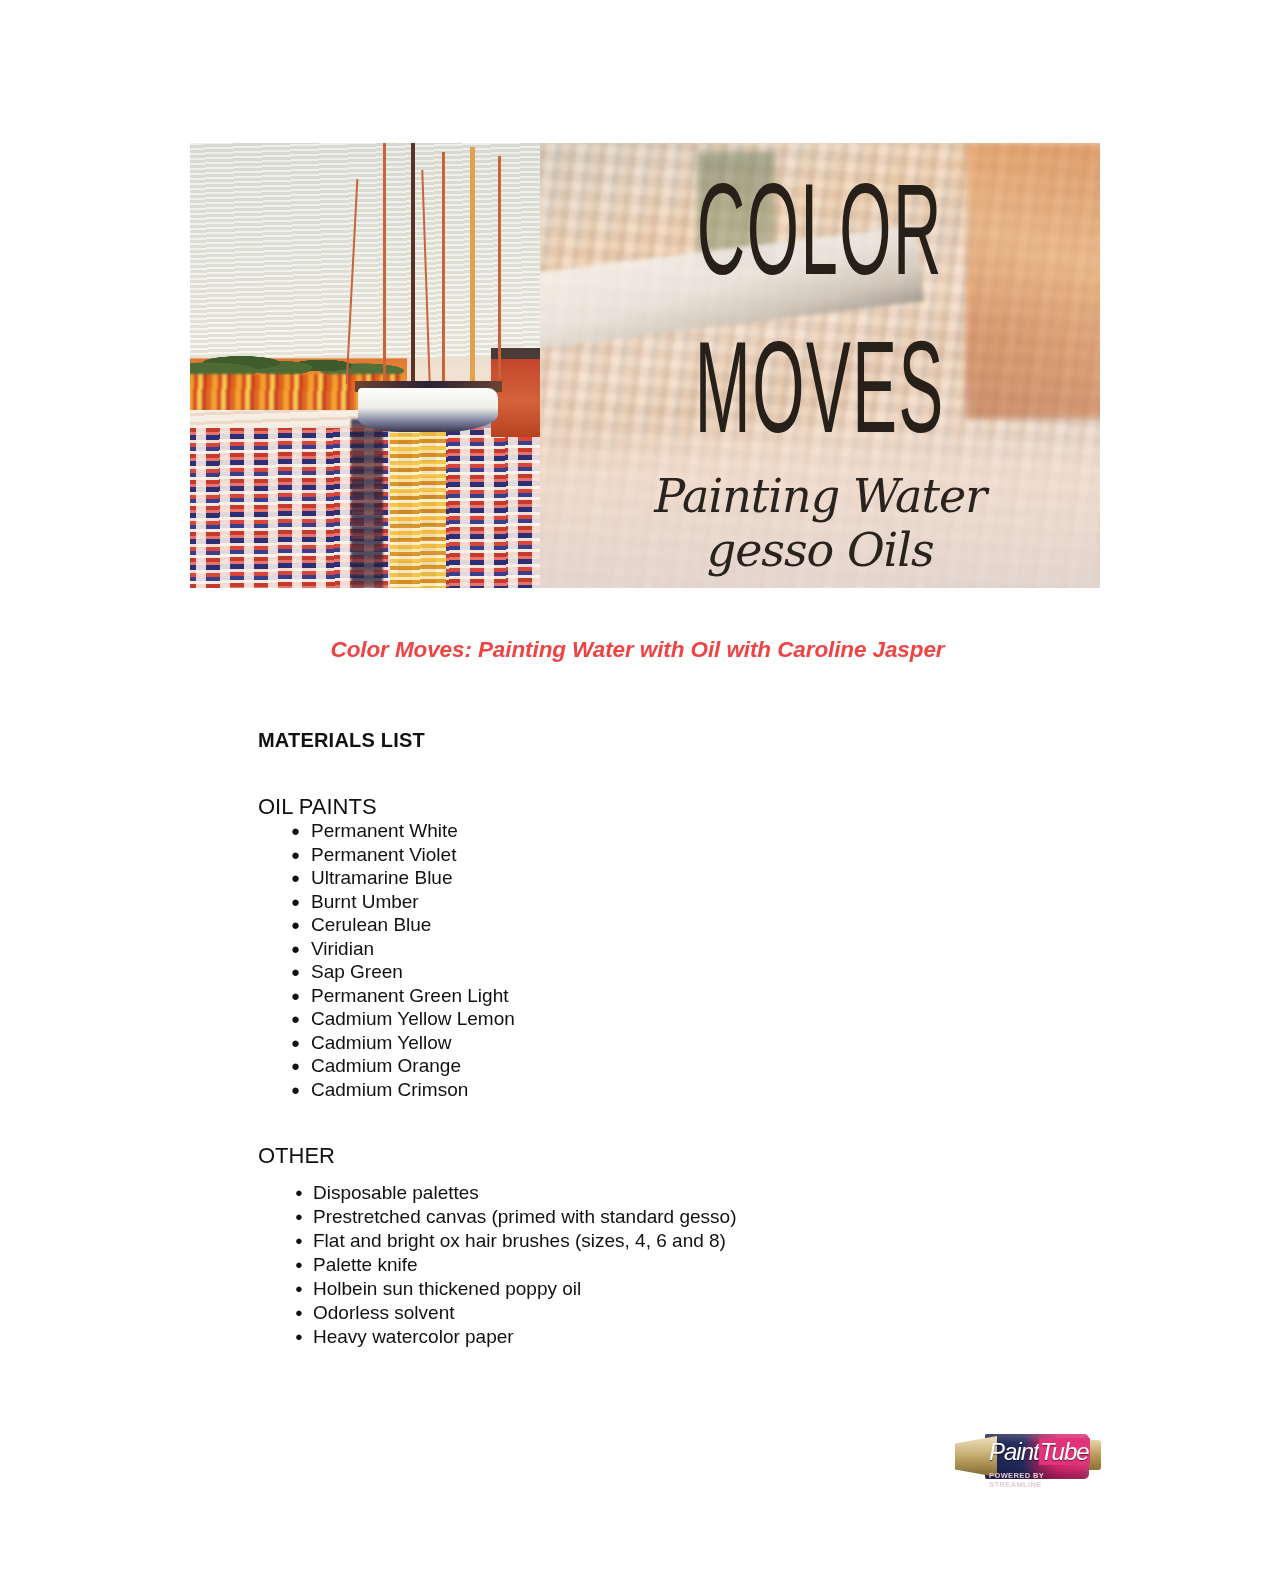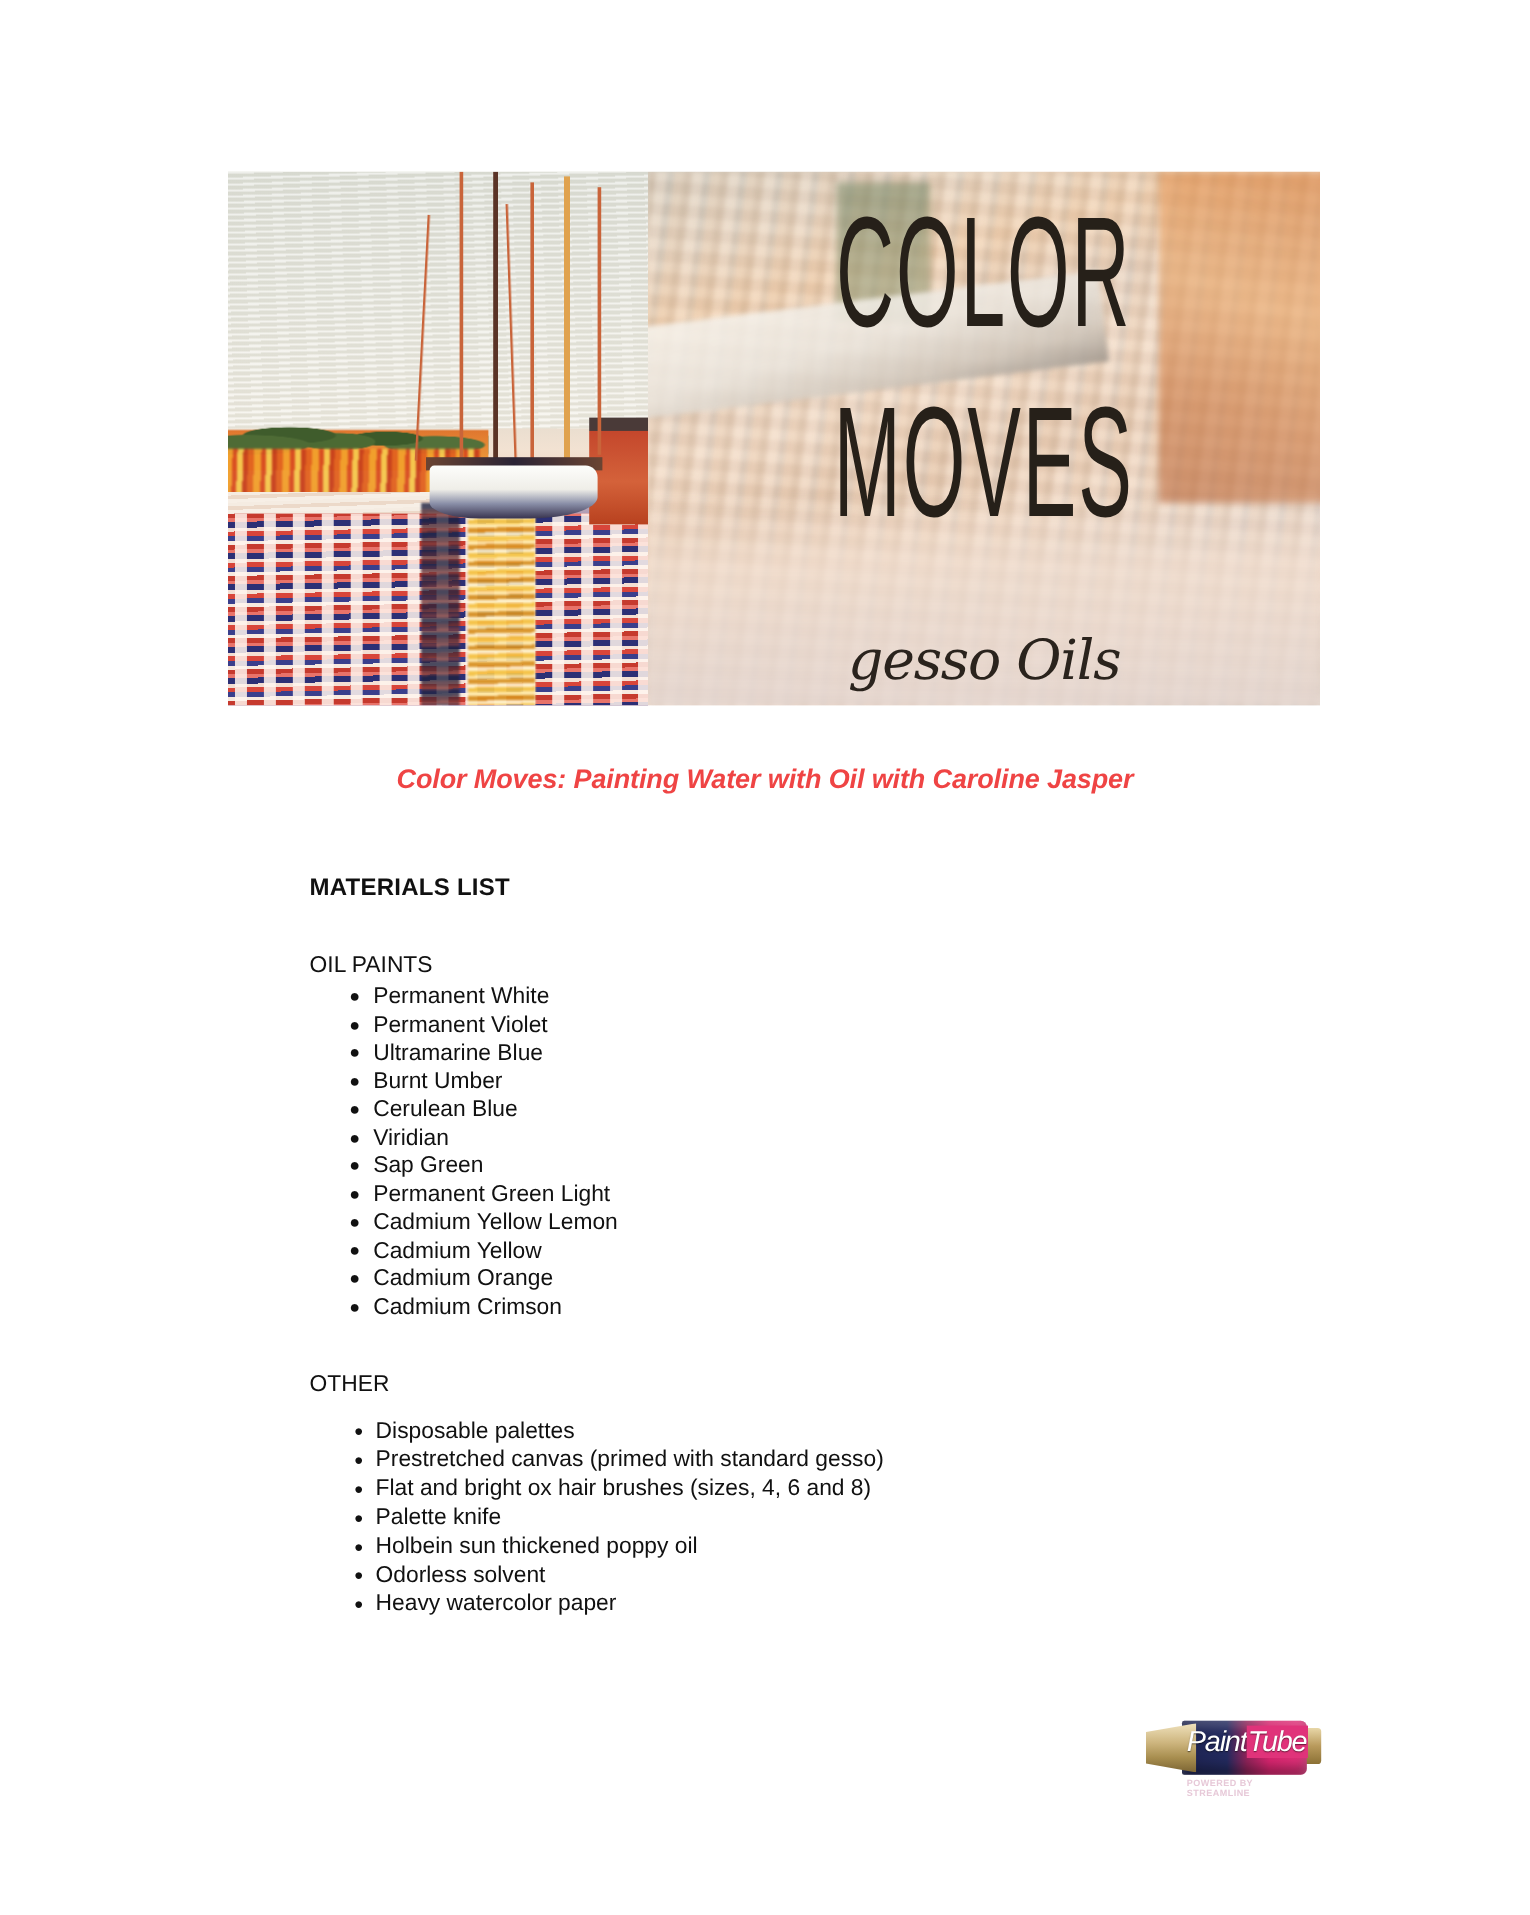--- a/index.html
+++ b/index.html
@@ -263,21 +263,21 @@
     left:258px; top:729px;
     font-size:20px;
     font-weight:bold;
     letter-spacing:.2px;
     color:#111;
   }
 
   .section-label {
     position:absolute;
     left:258px;
-    font-size:19px;
+    font-size:22px;
     font-weight:normal;
     color:#111;
   }
   #oilpaints-label { top:794px; }
   #other-label { top:1143px; }
 
   ul.mat-list {
     position:absolute;
     list-style: none;
     margin:0;
@@ -357,21 +357,21 @@
     padding:0 1px;
   }
   .tube-text .pt-sub {
     display:block;
     font-family:"Liberation Sans", sans-serif;
     font-weight:bold;
     font-size:7.5px;
     line-height:9px;
     color:#e7c9d8;
     letter-spacing:.4px;
-    margin-top:17px;
+    margin-top:7px;
   }
 </style>
 </head>
 <body>
 
 <div id="header-banner">
 
   <div class="painting-left">
     <div class="pl-sky"></div>
     <div class="pl-trees"></div>
@@ -395,20 +395,21 @@
   <div class="painting-right">
     <div class="pr-brush"></div>
     <div class="pr-green"></div>
     <div class="pr-boat-white"></div>
     <div class="pr-orange-r"></div>
     <div class="pr-lowwash"></div>
 
     <div class="title-block">
       <div class="title-color">COLOR</div>
       <div class="title-moves">MOVES</div>
+      <div class="title-sub1">Painting Water</div>
       <div class="title-sub2">gesso Oils</div>
     </div>
   </div>
 </div>
 
 <div id="course-title">Color Moves: Painting Water with Oil with Caroline Jasper</div>
 
 <div id="materials-heading">MATERIALS LIST</div>
 
 <div class="section-label" id="oilpaints-label">OIL PAINTS</div>

